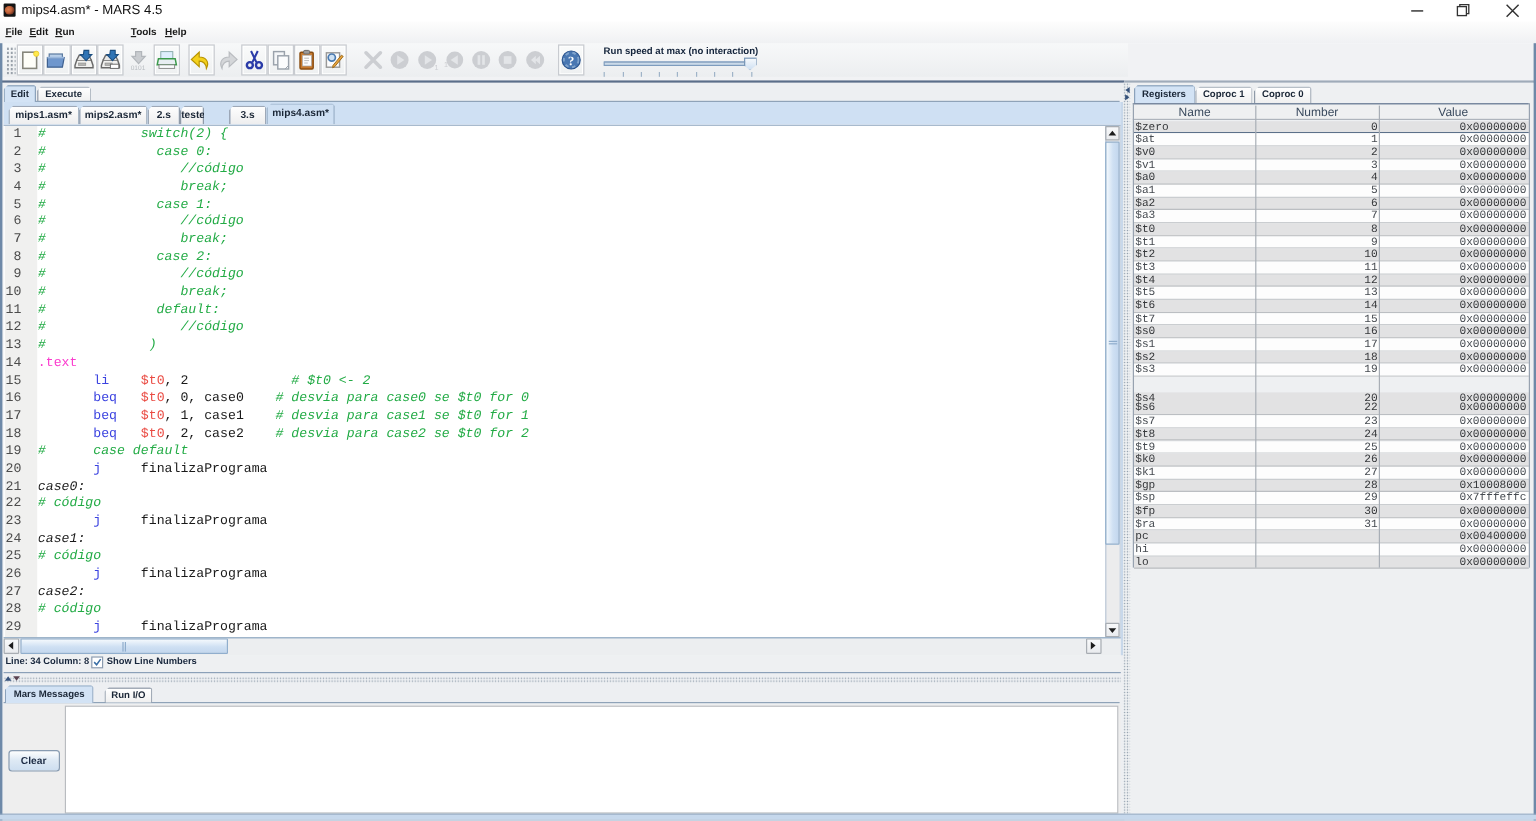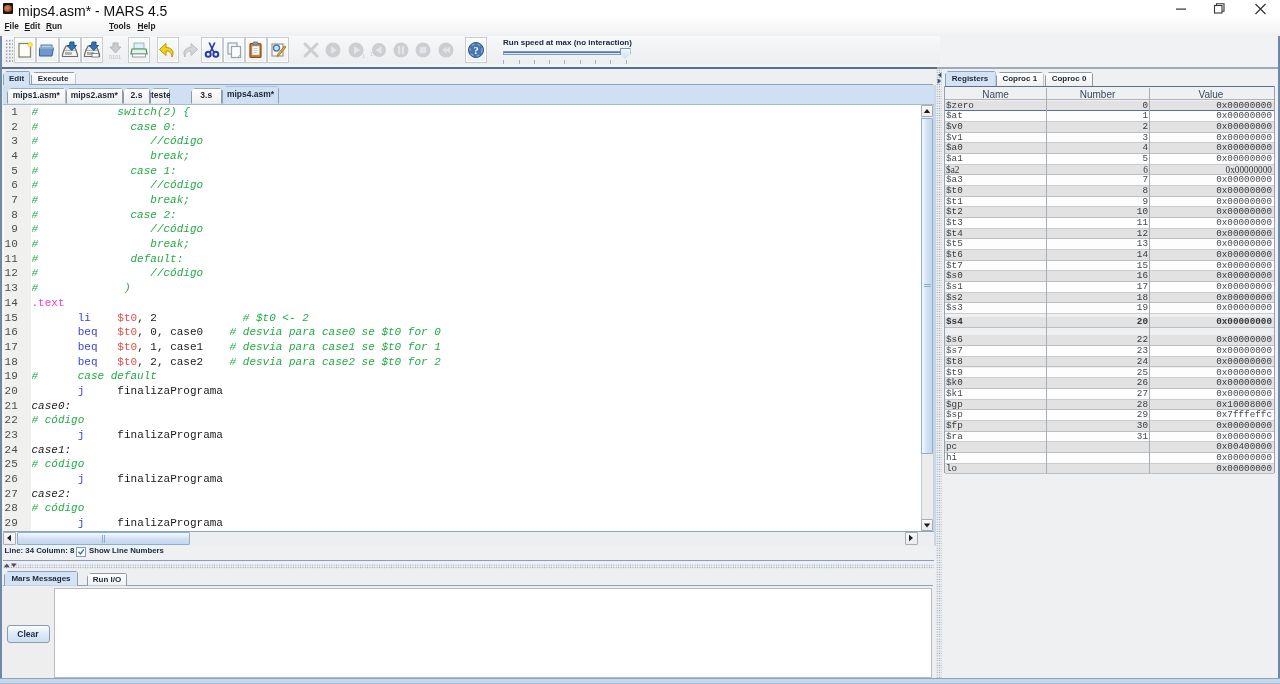--- a/index.html
+++ b/index.html
@@ -2,21 +2,21 @@
 <html><head>
 <meta charset="utf-8">
 <style>
 * { margin:0; padding:0; box-sizing:border-box; }
 html,body { width:1280px; height:684px; overflow:hidden; }
 body { font-family:"Liberation Sans", sans-serif; position:relative; background:#fff; }
 .abs { position:absolute; }
 #titlebar { left:0; top:0; width:1280px; height:18px; background:#ffffff; }
 #appicon { left:3px; top:3px; width:10px; height:11px; background:#151515; border-radius:1px; }
 #appicon i { position:absolute; left:1px; top:1.5px; width:7.5px; height:7.5px; border-radius:50%; background:radial-gradient(circle at 38% 42%, #dd8152 0%, #c2633a 40%, #6e3322 75%, #241512 100%); }
-#title-text { left:18px; top:2.8px; font-size:14px; color:#101010; }
+#title-text { left:18px; top:2.8px; font-size:11px; color:#101010; }
 .wbtn { top:0; height:18px; width:38px; }
 #menubar { left:0; top:18px; width:1280px; height:18px; background:linear-gradient(#fdfdfd,#f0f1f3); }
 .menuitem { position:absolute; top:20.8px; font-size:8.3px; font-weight:bold; color:#1a1a1a; }
 .menuitem u { text-decoration-thickness:0.8px; text-underline-offset:1px; }
 #toolbar { left:0; top:36px; width:1280px; height:31.2px; background:#f1f2f4; }
 #toolbar-inner { left:0; top:36px; width:940px; height:28px; background:linear-gradient(#f7f8f9,#eceef0); }
 #grip { left:4.5px; top:39px; width:8px; height:23px; background-image:radial-gradient(circle, #99a1aa 0.8px, transparent 1px); background-size:3.2px 3.4px; }
 .tbtn { position:absolute; top:37px; width:22.3px; height:26px; background:linear-gradient(#fafbfb,#eef0f1); border:1px solid #c8cbd0; box-shadow:inset 0 0 0 1px #ffffff; display:flex; align-items:center; justify-content:center; }
 .tbtn.noborder { border-color:transparent; box-shadow:none; background:transparent; }
 #darkline { left:0; top:67px; width:937px; height:1.6px; background:#5b6e8a; }
@@ -408,21 +408,21 @@
 <div class="rrow g" style="top:143.22px;">
     <span class="rname">$a0</span>
     <span class="rnum">4</span>
     <span class="rval">0x00000000</span>
   </div>
 <div class="rrow w" style="top:153.90px;">
     <span class="rname">$a1</span>
     <span class="rnum">5</span>
     <span class="rval">0x00000000</span>
   </div>
-<div class="rrow g" style="top:164.58px;font-family:Liberation Serif, serif;">
+<div class="rrow g" style="top:164.58px;">
     <span class="rname">$a2</span>
     <span class="rnum">6</span>
     <span class="rval">0x00000000</span>
   </div>
 <div class="rrow w" style="top:175.26px;">
     <span class="rname">$a3</span>
     <span class="rnum">7</span>
     <span class="rval">0x00000000</span>
   </div>
 <div class="rrow g" style="top:185.94px;">
@@ -478,21 +478,21 @@
 <div class="rrow g" style="top:292.74px;">
     <span class="rname">$s2</span>
     <span class="rnum">18</span>
     <span class="rval">0x00000000</span>
   </div>
 <div class="rrow w" style="top:303.42px;">
     <span class="rname">$s3</span>
     <span class="rnum">19</span>
     <span class="rval">0x00000000</span>
   </div>
-<div class="rrow g" style="top:317px;font-weight:bold;">
+<div class="rrow g" style="top:327px;">
     <span class="rname">$s4</span>
     <span class="rnum">20</span>
     <span class="rval">0x00000000</span>
   </div>
 <div class="rrow w" style="top:324.78px;margin-top:47px;">
     <span class="rname">$s5</span>
     <span class="rnum">21</span>
     <span class="rval">0x00000000</span>
   </div>
 <div class="rrow g" style="top:335.46px;">

